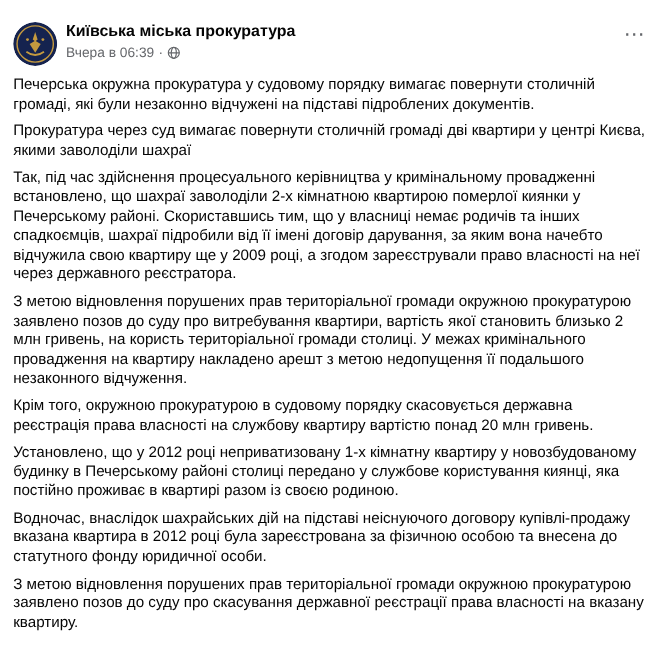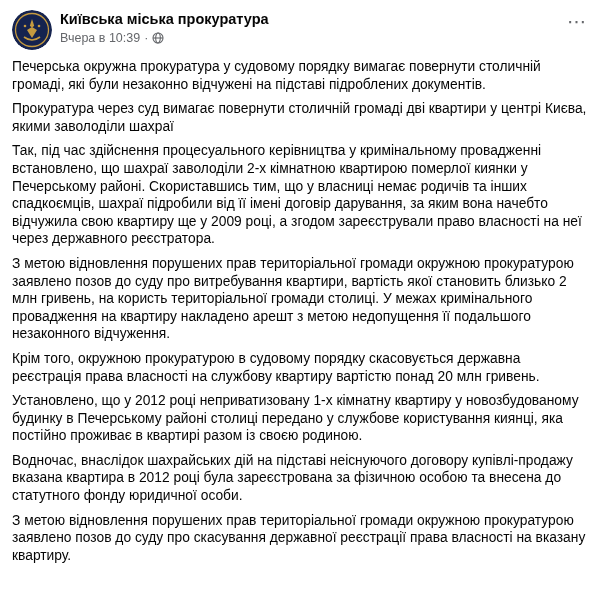--- a/index.html
+++ b/index.html
@@ -11,21 +11,21 @@
     width: 605px;
     height: 606px;
     overflow: hidden;
     font-family: "Liberation Sans", sans-serif;
     color: #050505;
     position: relative;
   }
   .post-header {
     display: flex;
     align-items: flex-start;
-    padding: 10px 12px 4px 12px;
+    padding: 20px 12px 4px 12px;
   }
   .avatar {
     width: 40px;
     height: 40px;
     border-radius: 50%;
     flex: 0 0 auto;
     cursor: pointer;
     display: block;
   }
   .header-text {
@@ -85,21 +85,21 @@
       <path d="M12 27 q8 6 16 0" fill="none" stroke="#c59a3f" stroke-width="1.6"></path>
       <path d="M20 9 l2.2 6.8 -2.2 2 -2.2 -2 z" fill="#c59a3f"></path>
       <path d="M20 17 l5 3 -5 8 -5 -8 z" fill="#c59a3f"></path>
       <circle cx="13" cy="16" r="1.3" fill="#c59a3f"></circle>
       <circle cx="27" cy="16" r="1.3" fill="#c59a3f"></circle>
     </svg>
   </span>
   <div class="header-text">
     <div class="page-name">Київська міська прокуратура</div>
     <div class="meta-row">
-      <span class="timestamp">Вчера в 10:39</span>
+      <span class="timestamp">Вчера в 06:39</span>
       <span class="meta-sep">·</span>
       <svg class="globe" width="12" height="12" viewBox="0 0 12 12" xmlns="http://www.w3.org/2000/svg">
         <circle cx="6" cy="6" r="5" fill="none" stroke="#65676B" stroke-width="1.1"></circle>
         <ellipse cx="6" cy="6" rx="2.3" ry="5" fill="none" stroke="#65676B" stroke-width="1.1"></ellipse>
         <line x1="1" y1="6" x2="11" y2="6" stroke="#65676B" stroke-width="1.1"></line>
       </svg>
     </div>
   </div>
   <div class="more-btn">
     <span>⋯</span>

